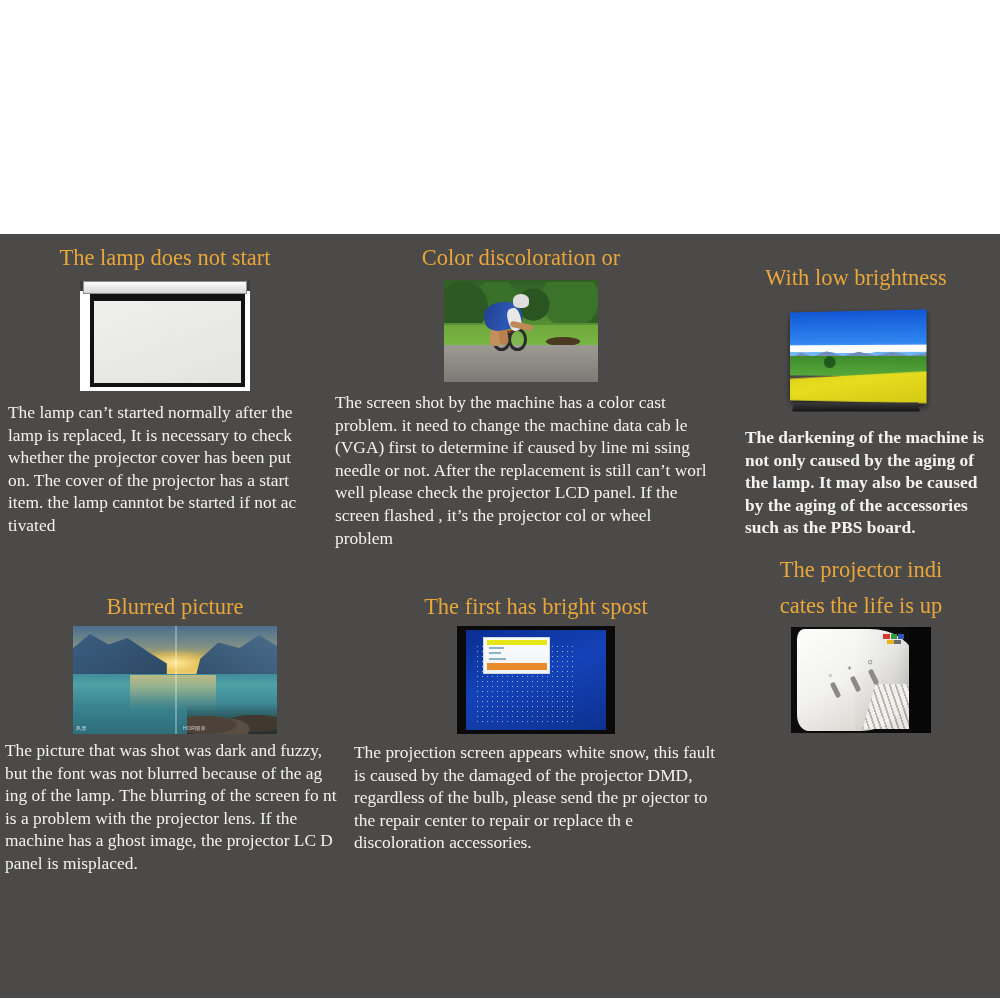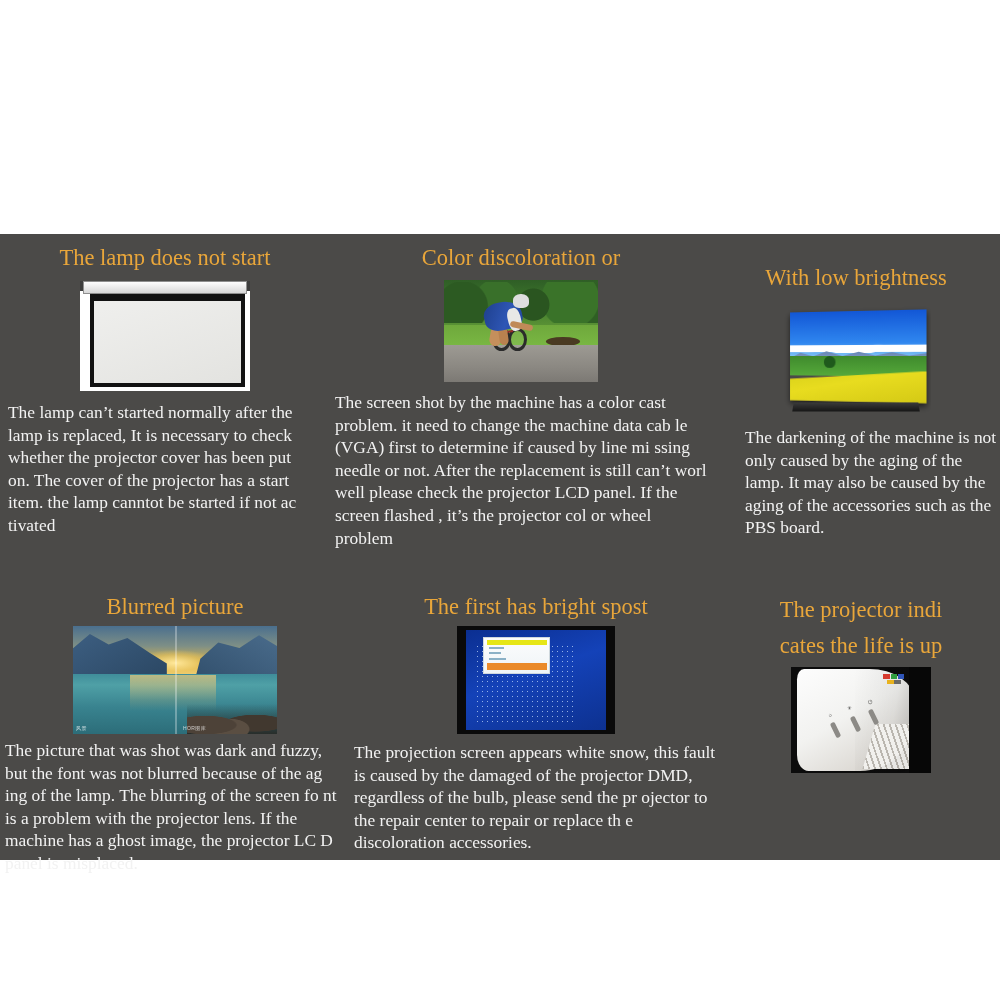--- a/index.html
+++ b/index.html
@@ -17,21 +17,21 @@
     display:flex;align-items:center;justify-content:center;
   }
   .banner-title{
     font-size:31px;color:#16161a;letter-spacing:.3px;
     font-family:"Liberation Serif","DejaVu Serif",serif;
     white-space:nowrap;
   }
 
   
   .board{
-    position:absolute;left:0;top:234px;width:1000px;height:626px;
+    position:absolute;left:0;top:234px;width:1000px;height:764px;
     background:#4b4a48;
   }
 
   .card{position:absolute;}
   .heading{
     color:#e9a63a;font-size:22.5px;line-height:36px;
     text-align:center;white-space:nowrap;
     font-family:"Liberation Serif","DejaVu Serif",serif;
   }
   .body-text{
@@ -232,21 +232,21 @@
         <div class="tv-screen">
           <div class="tv-sky"></div>
           <div class="tv-clouds"></div>
           <div class="tv-mtn"></div>
           <div class="tv-green"></div>
           <div class="tv-tree"></div>
           <div class="tv-yellow"></div>
         </div>
         <div class="tv-base"></div>
       </div>
-      <div class="body-text" style="width:255px;margin:12px 0 0 33px;">The darkening of the machine is not only caused by the aging of the lamp. It may also be caused by the aging of the accessories such as the PBS board.</div>
+      <div class="body-text" style="width:255px;margin:12px 0 0 33px;font-weight:bold;">The darkening of the machine is not only caused by the aging of the lamp. It may also be caused by the aging of the accessories such as the PBS board.</div>
     </div>
 
     <div class="card" style="left:0px;top:355px;width:350px;">
       <div class="heading">Blurred picture</div>
       <div class="pic pic-lake" style="margin:1px auto 0;width:204px;height:108px;">
         <div class="lk-sky"></div>
         <div class="lk-glow"></div>
         <div class="lk-mtnL"></div>
         <div class="lk-mtnR"></div>
         <div class="lk-water"></div>
@@ -269,21 +269,21 @@
             <div class="sn-lbl" style="top:24%;width:22%;"></div>
             <div class="sn-lbl" style="top:40%;width:18%;"></div>
             <div class="sn-lbl" style="top:56%;width:26%;"></div>
             <div class="sn-row sn-or" style="top:70%;height:20%;"></div>
           </div>
         </div>
       </div>
       <div class="body-text" style="width:368px;margin:7px 0 0 4px;">The projection screen appears white snow, this fault is caused by the damaged of the projector DMD, regardless of the bulb, please send the pr ojector to the repair center to repair or replace th e discoloration accessories.</div>
     </div>
 
-    <div class="card" style="left:722px;top:318px;width:278px;margin-top:40px;">
+    <div class="card" style="left:722px;top:318px;width:278px;">
       <div class="heading">The projector indi</div>
       <div class="heading">cates the life is up</div>
       <div class="pic pic-proj" style="margin:3px auto 0;width:140px;height:106px;">
         <div class="pj-body"></div>
         <div class="pj-shade"></div>
         <div class="pj-vent"></div>
         <div class="pj-dark"></div>
         <div class="pj-led" style="left:30%;top:52%;"></div>
         <div class="pj-led" style="left:44%;top:46%;"></div>
         <div class="pj-led" style="left:57%;top:40%;"></div>

